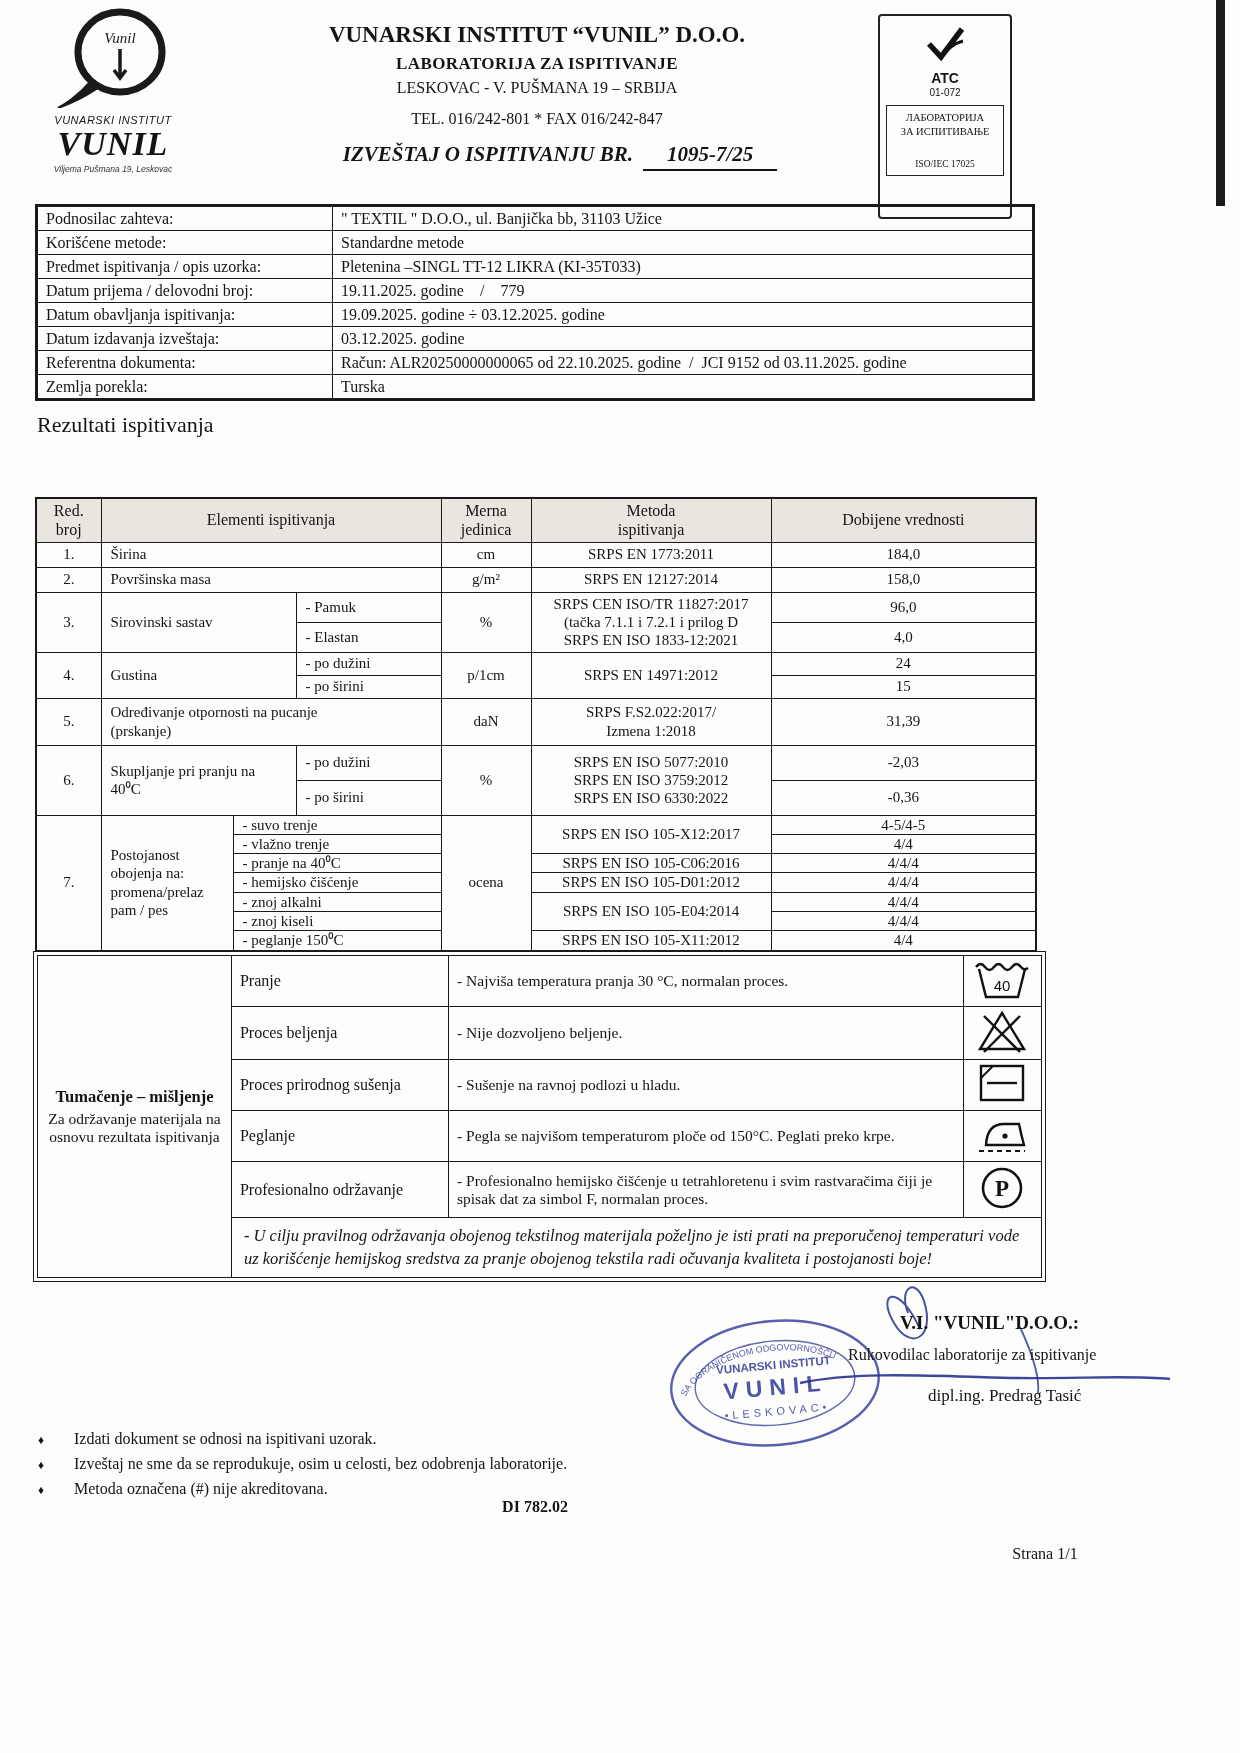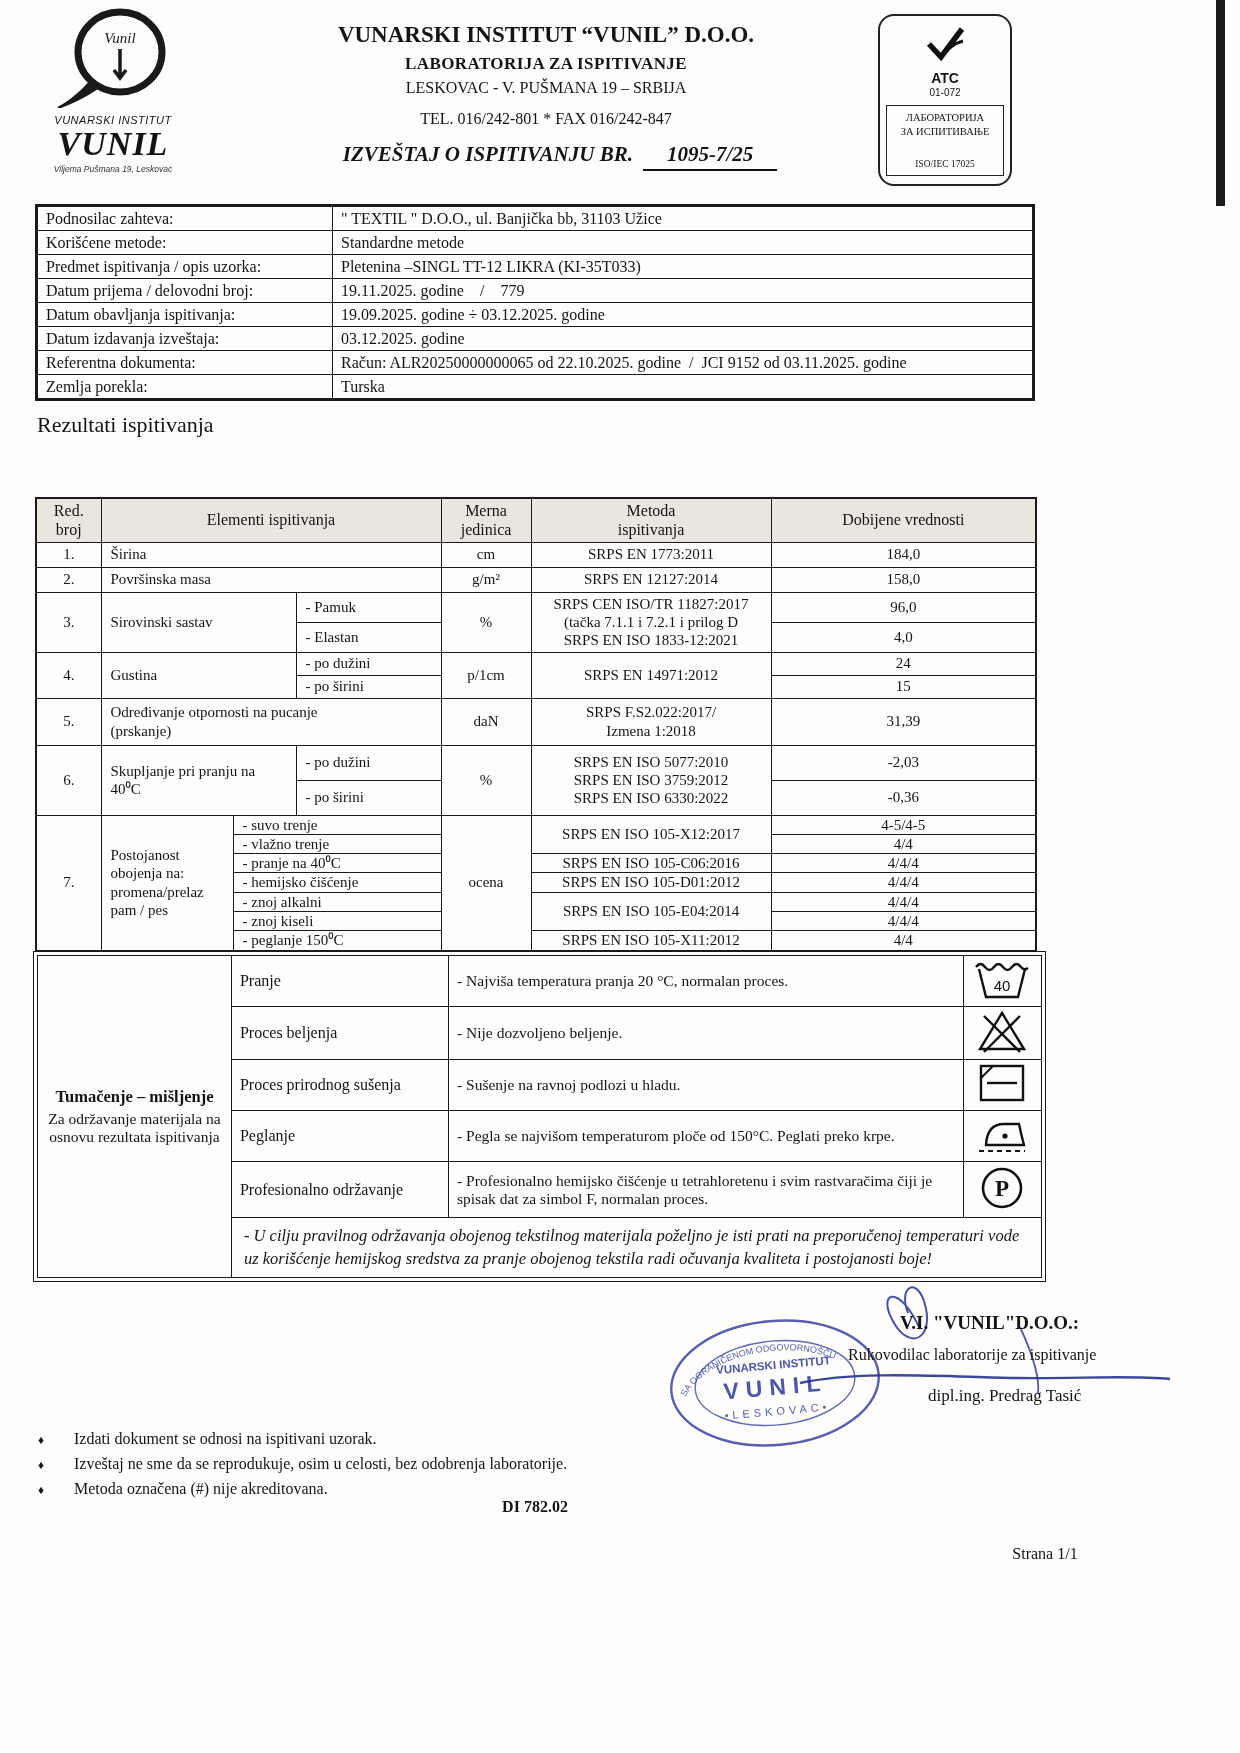--- a/index.html
+++ b/index.html
@@ -6,28 +6,28 @@
   body{background:#8f8f8f;font-family:"Liberation Serif",serif}
   .page{position:relative;width:1240px;height:1753px;margin:0 auto;background:#fdfdfb;color:#141414;overflow:hidden}
   .pre{white-space:pre-line}
   .scan-bar{position:absolute;left:1216px;top:0;width:9px;height:206px;background:#1c1c1c}
 
   
   .logo-block{position:absolute;left:28px;top:8px;width:170px;text-align:center}
   .logo-top{font-family:"Liberation Sans",sans-serif;font-size:11px;font-style:italic;letter-spacing:.5px;margin-top:2px}
   .logo-brand{font-size:34px;font-weight:bold;font-style:italic;letter-spacing:1px;line-height:1;margin-top:1px}
   .logo-bottom{font-family:"Liberation Sans",sans-serif;font-size:8.5px;font-style:italic;margin-top:3px;color:#333}
-  .head-center{position:absolute;left:221px;top:22px;width:650px;text-align:center}
+  .head-center{position:absolute;left:212px;top:22px;width:650px;text-align:center}
   .inst-name{font-size:23px;font-weight:bold}
   .lab-name{font-size:17px;font-weight:bold;margin-top:6px;letter-spacing:.4px}
   .addr{font-size:16px;margin-top:5px}
   .tel{font-size:16px;margin-top:13px}
   .report-title{position:absolute;left:230px;top:142px;width:660px;text-align:center;font-size:21px;font-weight:bold;font-style:italic}
   .report-no{display:inline-block;border-bottom:2px solid #141414;padding:0 24px 2px;margin-left:10px}
-  .accred-box{position:absolute;left:878px;top:14px;width:134px;height:172px;border:2px solid #222;border-radius:16px;text-align:center;padding-top:8px;box-sizing:border-box}
+  .accred-box{position:absolute;left:878px;top:14px;width:134px;height:205px;border:2px solid #222;border-radius:4px;text-align:center;padding-top:8px;box-sizing:border-box}
   .accred-label{font-family:"Liberation Sans",sans-serif;font-weight:bold;font-size:14px;margin-top:2px}
   .accred-num{font-family:"Liberation Sans",sans-serif;font-size:10px;margin-top:1px}
   .accred-inner{margin:7px auto 0;width:116px;border:1px solid #222;padding:5px 0 4px}
   .accred-inner div{font-family:Liberation Serif, serif;font-size:10.5px;line-height:1.35}
   .accred-inner .iso{font-size:9.5px;margin-top:19px}
 
   
   .info-table{position:absolute;left:35px;top:204px;width:1000px;border-collapse:collapse;table-layout:fixed;border:3px solid #1a1a1a}
   .info-table td{border:1px solid #1a1a1a;font-size:16px;padding:1px 8px;height:21px;vertical-align:middle}
   .info-table td.lbl{width:278px}
@@ -285,21 +285,21 @@
           <col style="width:512px">
           <col style="width:78px">
       </colgroup>
       <tbody>
           <tr style="height:42px">
         <td rowspan="6" class="cl">
           <div class="care-title">Tumačenje – mišljenje</div>
           <div class="care-sub">Za održavanje materijala na osnovu rezultata ispitivanja</div>
         </td>
         <td class="clabel">Pranje</td>
-        <td class="cdesc">- Najviša temperatura pranja 20 °C, normalan proces.</td>
+        <td class="cdesc">- Najviša temperatura pranja 30 °C, normalan proces.</td>
         <td class="cicon">
           <svg width="58" height="42" viewBox="0 0 58 42">
             <path d="M3 9 q4.5 -6 9 0 q4.5 6 9 0 q4.5 -6 9 0 q4.5 6 9 0 q4.5 -6 9 0 q3 4 7 1" fill="none" stroke="#111" stroke-width="2.4"></path>
             <path d="M6 11 L13 39 L45 39 L52 11" fill="none" stroke="#111" stroke-width="2.4"></path>
             <text x="29" y="33" font-size="15" text-anchor="middle" font-family="Liberation Sans,sans-serif" fill="#111">40</text>
           </svg>
         </td>
       </tr>
       <tr style="height:42px">
         <td class="clabel">Proces beljenja</td>

